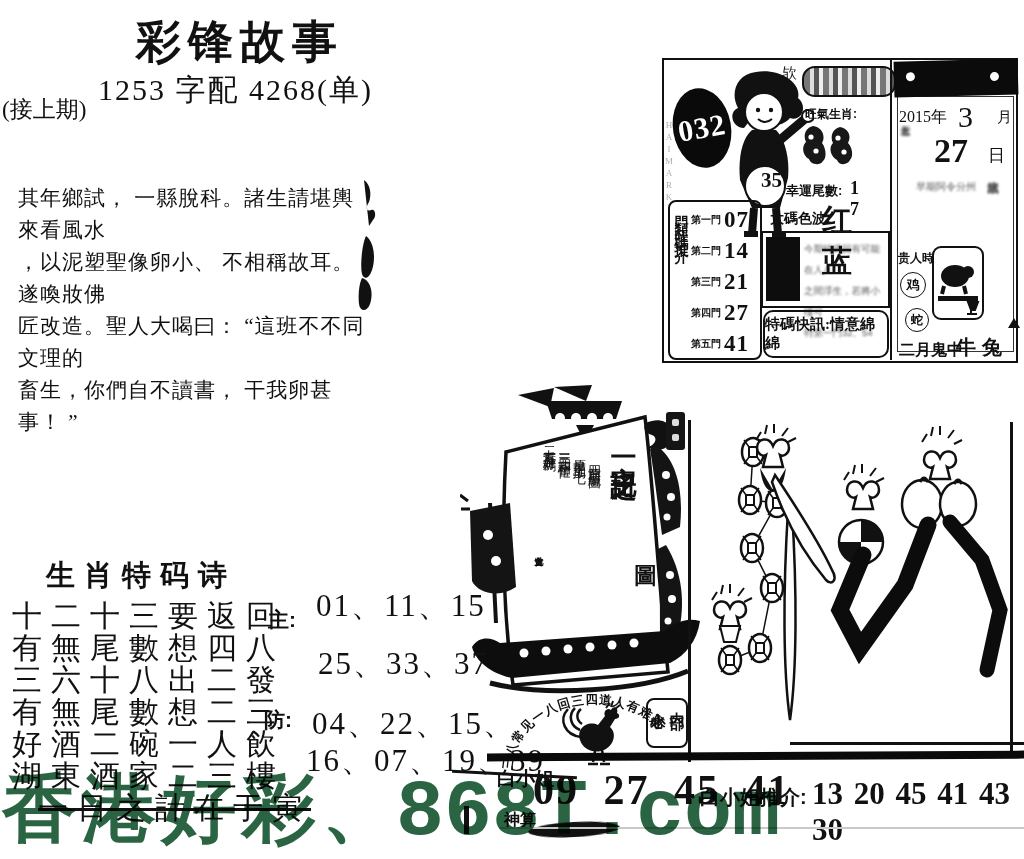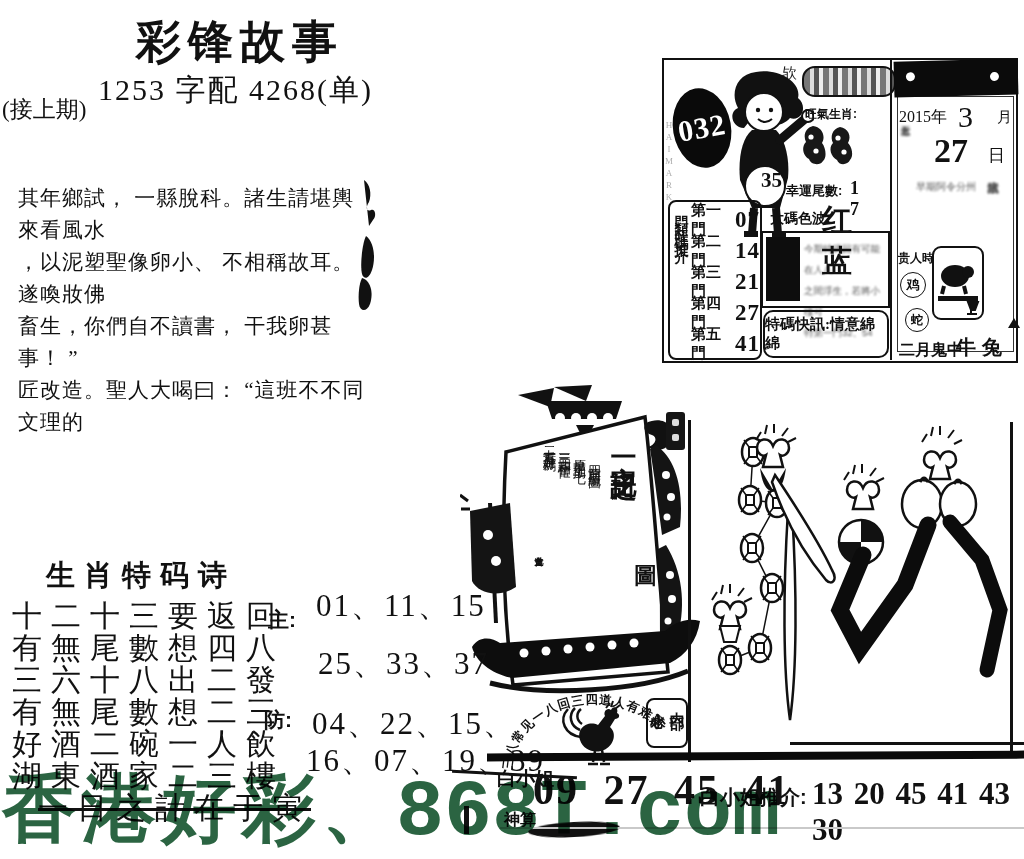--- a/index.html
+++ b/index.html
@@ -5,39 +5,39 @@
   html,body{margin:0;padding:0;background:#e8e8e8;}
   #canvas{position:relative;width:1024px;height:859px;background:#ffffff;overflow:hidden;
           font-family:"Liberation Serif","DejaVu Serif",serif;color:#111;}
   .a{position:absolute;}
   .v{writing-mode:vertical-rl;text-orientation:upright;}
   .blur1{filter:blur(0.7px);}
   .blur2{filter:blur(1.2px);opacity:.75;}
   .serifb{font-family:"Liberation Serif","DejaVu Serif",serif;font-weight:bold;}
   .sans{font-family:"Liberation Sans","DejaVu Sans",sans-serif;}
   .doorrow{display:flex;align-items:center;height:31px;}
-  .doorrow .dl{font-size:15px;font-weight:bold;}
+  .doorrow .dl{font-size:10px;font-weight:bold;}
   .doorrow .dv{font-size:23px;font-weight:bold;margin-left:3px;letter-spacing:1px;}
   #watermark{mix-blend-mode:multiply;opacity:.9;font-weight:bold;white-space:nowrap;
              font-family:"Liberation Sans","DejaVu Sans",sans-serif;}
 </style>
 </head>
 <body>
 
 <div id="canvas">
 
   <div class="a" style="left:136px;top:12px;font-size:45px;font-weight:bold;letter-spacing:7px;">彩锋故事</div>
   <div class="a" style="left:98px;top:70px;font-size:30px;letter-spacing:2px;">1253 字配 4268(单)</div>
   <div class="a" style="left:2px;top:94px;font-size:23px;">(接上期)</div>
 
   <div class="a" style="left:18px;top:182px;width:352px;font-size:21px;line-height:32px;letter-spacing:1px;">
     <div>其年鄉試， 一縣脫科。諸生請堪輿來看風水</div>
     <div>，以泥塑聖像卵小、 不相稱故耳。遂喚妝佛</div>
+    <div>匠改造。聖人大喝曰： “這班不不同文理的</div>
     <div>畜生，你們自不讀書， 干我卵甚事！ ”</div>
-    <div>匠改造。聖人大喝曰： “這班不不同文理的</div>
   </div>
 
   <svg class="a" style="left:356px;top:178px;" width="22" height="140">
     <path d="M8,2 c6,4 8,14 5,22 c-4,6 -2,10 2,8 c4,-2 6,6 2,10 l-4,6 Z" fill="#111"></path>
     <path d="M10,58 c8,6 10,22 6,34 c-3,9 -8,10 -10,4 c-2,-8 0,-30 4,-38 Z" fill="#111"></path>
     <path d="M6,100 c8,2 12,14 8,26 c-3,8 -10,8 -11,0 c-1,-9 0,-20 3,-26 Z" fill="#111"></path>
   </svg>
 
   <div class="a" style="left:662px;top:58px;width:356px;height:305px;border:2.5px solid #111;box-sizing:border-box;">
 

